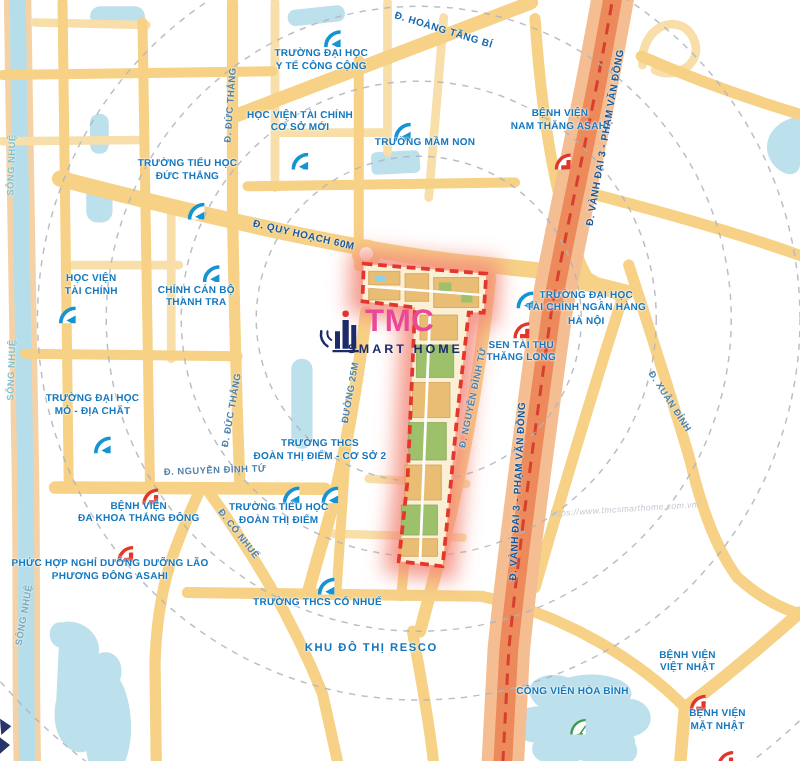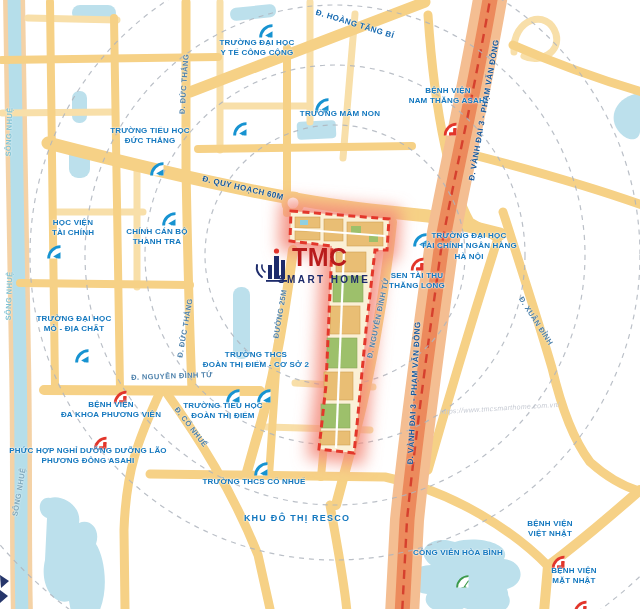--- a/index.html
+++ b/index.html
@@ -9,21 +9,21 @@
   .poi-text{position:absolute;transform:translateX(-50%);text-align:center;
     color:#1478BF;font-weight:bold;font-size:8px;line-height:1.3;letter-spacing:.2px;
     white-space:nowrap;text-shadow:0 0 2px #fff,0 0 2px #fff;}
   .poi-icon{position:absolute;width:27px;height:27px;transform:translate(-50%,-50%);}
   .road-label{position:absolute;color:#1569B0;font-weight:bold;font-size:7.5px;
     letter-spacing:.4px;white-space:nowrap;transform-origin:center;text-shadow:0 0 2px #fff;}
   .area-label{font-size:9px;letter-spacing:1.2px;}
   .watermark{position:absolute;font-style:italic;font-weight:normal;font-size:7px;
     color:#C6CAD3;letter-spacing:.3px;white-space:nowrap;transform-origin:center;}
   #logo{position:absolute;left:254px;top:243px;width:80px;height:50px;}
-  #logo .tmc{position:absolute;left:38px;top:2px;color:#b91c1c;font-weight:800;
+  #logo .tmc{position:absolute;left:38px;top:2px;color:#ec4899;font-weight:800;
     font-size:25px;letter-spacing:.5px;line-height:1;}
   #logo .tagline{position:absolute;left:24px;top:31px;color:#1D2B6B;font-weight:bold;
     font-size:10px;letter-spacing:2.4px;white-space:nowrap;}
 </style>
 </head>
 <body>
 
 <div id="map">
 
   <svg id="base" width="640" height="609" viewBox="0 0 640 609">
@@ -179,20 +179,24 @@
 <svg class="poi-icon" viewBox="-14 -14 28 28" style="left: 259px; top: 24px;">
       <use href="#sym-grad"></use>
     </svg>
     <div class="poi-text" style="left: 257px; top: 38px;">
       <div>TRƯỜNG ĐẠI HỌC</div>
       <div>Y TẾ CÔNG CỘNG</div>
     </div>
     <svg class="poi-icon" viewBox="-14 -14 28 28" style="left: 233px; top: 122px;">
       <use href="#sym-grad"></use>
     </svg>
+    <div class="poi-text" style="left: 240px; top: 87px;">
+      <div>HỌC VIỆN TÀI CHÍNH</div>
+      <div>CƠ SỞ MỚI</div>
+    </div>
     <svg class="poi-icon" viewBox="-14 -14 28 28" style="left: 315px; top: 98px;">
       <use href="#sym-grad"></use>
     </svg>
     <div class="poi-text" style="left: 340px; top: 109px;">
       <div>TRƯỜNG MẦM NON</div>
     </div>
     <svg class="poi-icon" viewBox="-14 -14 28 28" style="left: 443px; top: 122px;">
       <use href="#sym-cross"></use>
     </svg>
     <div class="poi-text" style="left: 448px; top: 86px;">
@@ -260,21 +264,21 @@
       <use href="#sym-grad"></use>
     </svg>
     <div class="poi-text" style="left: 254px; top: 477px;">
       <div>TRƯỜNG THCS CỔ NHUẾ</div>
     </div>
     <svg class="poi-icon" viewBox="-14 -14 28 28" style="left: 113px; top: 390px;">
       <use href="#sym-cross"></use>
     </svg>
     <div class="poi-text" style="left: 111px; top: 400px;">
       <div>BỆNH VIỆN</div>
-      <div>ĐA KHOA PHƯƠNG VIÊN</div>
+      <div>ĐA KHOA THẮNG ĐÔNG</div>
     </div>
     <svg class="poi-icon" viewBox="-14 -14 28 28" style="left: 93px; top: 436px;">
       <use href="#sym-cross"></use>
     </svg>
     <div class="poi-text" style="left: 88px; top: 446px;">
       <div>PHỨC HỢP NGHỈ DƯỠNG DƯỠNG LÃO</div>
       <div>PHƯƠNG ĐÔNG ASAHI</div>
     </div>
     <svg class="poi-icon" viewBox="-14 -14 28 28" style="left: 455px; top: 574px;">
       <use href="#sym-tree"></use>

